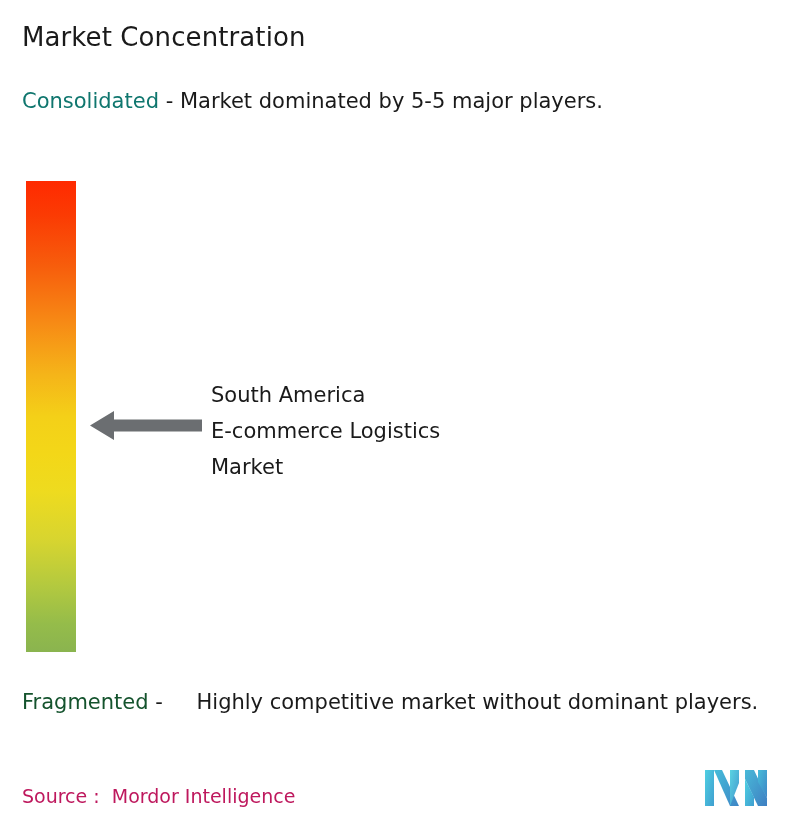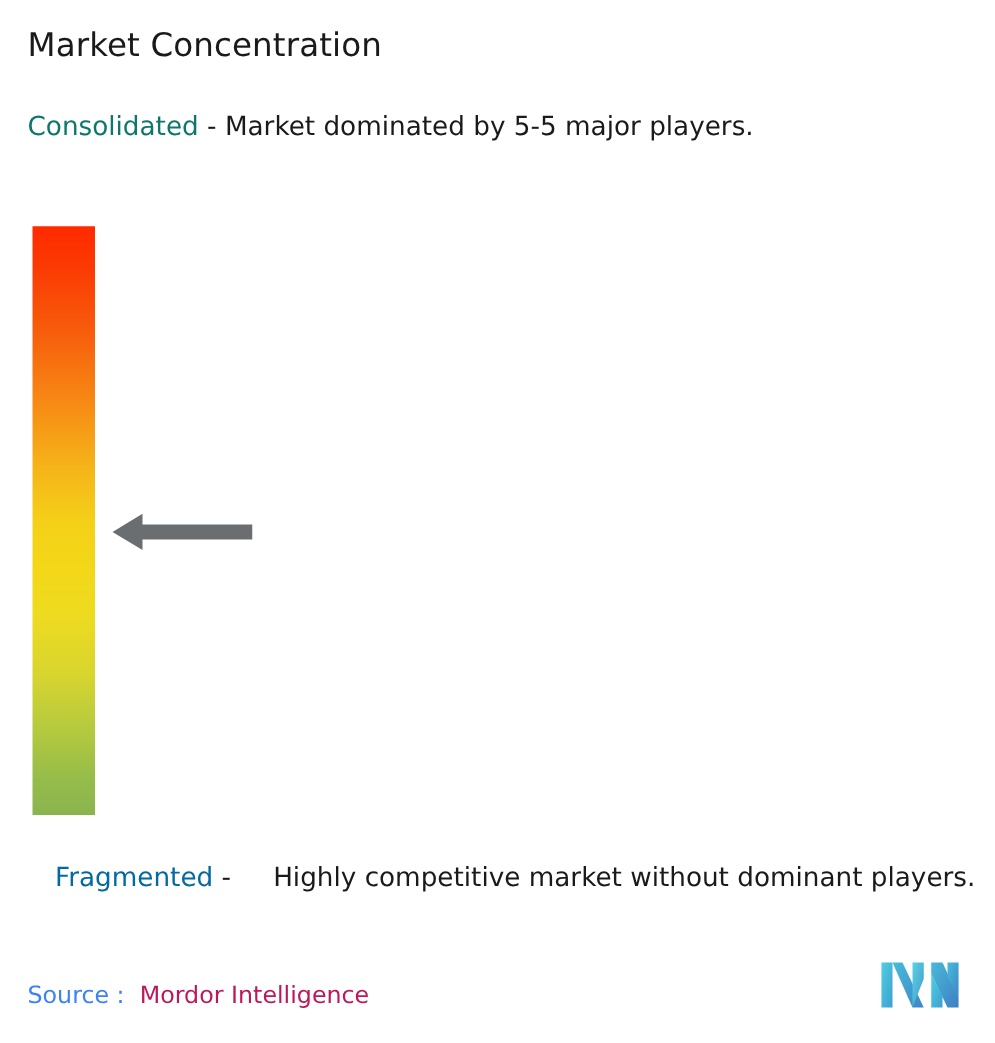--- a/index.html
+++ b/index.html
@@ -100,40 +100,39 @@
     position: absolute;
     left: 22px;
     top: 687px;
     width: 768px;
     font-size: 21px;
     line-height: 31px;
     color: #1a1a1a;
     font-weight: 400;
   }
   .legend-bottom .term {
-    color: #0369a1;
-    margin-left: 22px;
+    color: #14532d;
   }
   .legend-bottom .desc {
     color: #1a1a1a;
     margin-left: 27px;
   }
 
   
   .source-line {
     position: absolute;
     left: 22px;
     top: 784px;
     font-size: 19px;
     line-height: 24px;
     color: #8b8b8b;
     font-weight: 400;
     white-space: nowrap;
   }
-  .source-line .src-label { color: #3b82f6; }
+  .source-line .src-label { color: #be185d; }
   .source-line .src-value { color: #be185d; }
 
   
   .brand-logo {
     position: absolute;
     left: 705px;
     top: 769px;
     width: 62px;
     height: 38px;
   }
@@ -149,20 +148,23 @@
 
 <div class="gradient-bar"></div>
 
 <div class="pointer-arrow">
   <svg width="112" height="33" viewBox="0 0 112 33" xmlns="http://www.w3.org/2000/svg">
     <polygon points="0,16.5 24,2 24,10.5 112,10.5 112,22.5 24,22.5 24,31" fill="#6b6e71"></polygon>
   </svg>
 </div>
 
 <div class="pointer-label">
+  <div>South America</div>
+  <div>E-commerce Logistics</div>
+  <div>Market</div>
 </div>
 
 <div class="legend-bottom">
   <span class="term">Fragmented</span><span class="sep">  - </span><span class="desc">Highly competitive market without dominant players.</span>
 </div>
 
 <div class="source-line">
   <span class="src-label">Source :</span>&nbsp;
   <span class="src-value">Mordor Intelligence</span>
 </div>

